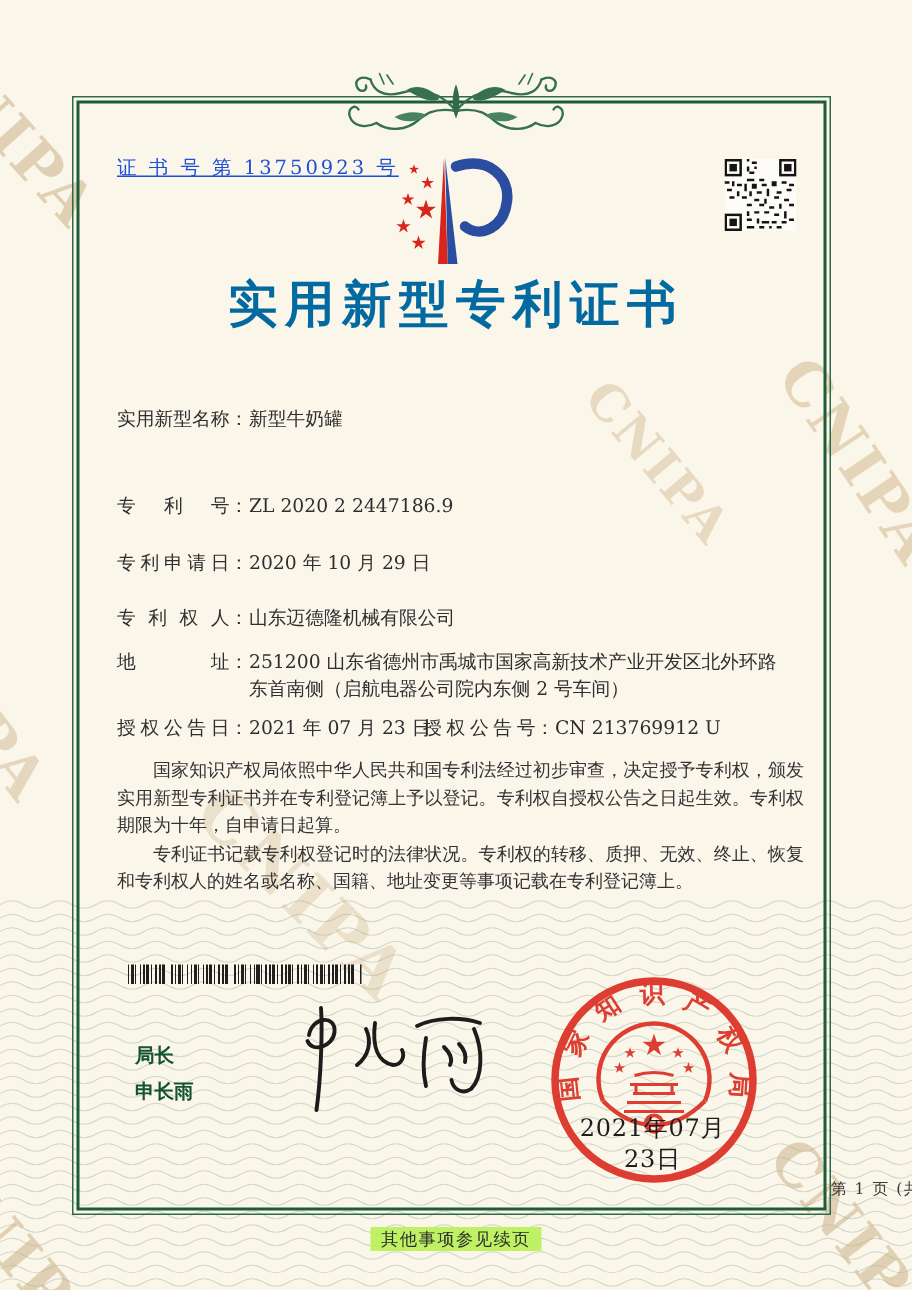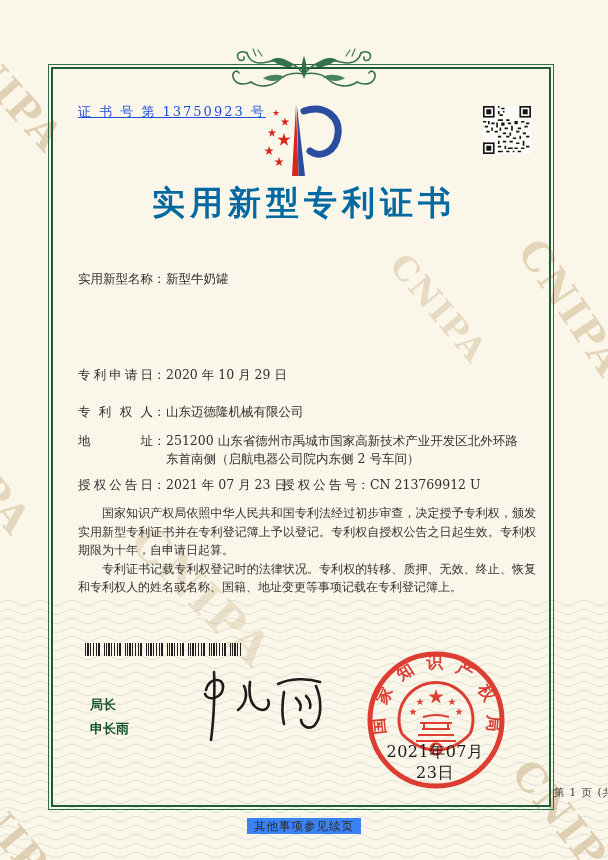--- a/index.html
+++ b/index.html
@@ -49,21 +49,21 @@
   .sig-block{position:absolute;left:90px;top:693px;z-index:3;font-family:"DejaVu Sans","Liberation Sans",sans-serif;
              font-size:13px;font-weight:700;color:#14532d;line-height:24px;}
   .signature{position:absolute;left:178px;top:658px;width:162px;height:92px;z-index:3;}
 
   .seal{position:absolute;left:366px;top:650px;width:140px;height:140px;z-index:3;opacity:.93;}
   .seal-date{position:absolute;left:378px;top:742px;width:114px;z-index:4;text-align:center;
              font-size:16px;letter-spacing:.5px;color:#1d1d1d;}
 
   .page-info{position:absolute;left:0;top:786px;width:608px;text-align:right;z-index:3;font-size:10.5px;color:#3a3a3a;letter-spacing:1px;padding-left:39px;}
   .cont-note{position:absolute;left:0;top:819px;width:608px;text-align:center;z-index:3;font-size:11.5px;color:#2c2c2c;letter-spacing:1px;}
-  .cont-note span{background:#3b82f6;padding:1px 7px;}
+  .cont-note span{background:#bef264;padding:1px 7px;}
 </style>
 </head>
 <body>
 
 <div class="page">
 
   <svg width="0" height="0" style="position:absolute" aria-hidden="true">
     <defs>
       <path id="star" d="M0,-1 L0.225,-0.31 L0.951,-0.309 L0.363,0.118 L0.588,0.809 L0,0.382 L-0.588,0.809 L-0.363,0.118 L-0.951,-0.309 L-0.225,-0.31 Z"></path>
       <path id="wv" fill="none" d="M0 5 Q8 0 16 5 T32 5 T48 5 T64 5 T80 5 T96 5 T112 5 T128 5 T144 5 T160 5 T176 5 T192 5 T208 5 T224 5 T240 5 T256 5 T272 5 T288 5 T304 5 T320 5 T336 5 T352 5 T368 5 T384 5 T400 5 T416 5 T432 5 T448 5 T464 5 T480 5 T496 5 T512 5 T528 5 T544 5 T560 5 T576 5 T592 5 T608 5"></path>
@@ -154,20 +154,23 @@
     <use href="#fp" x="22"></use>
     <use href="#fp" y="22"></use>
     <path fill="#141414" d="M9,0h1v1h-1z M11,1h2v1h-2z M9,3h1v2h-1z M12,3h1v1h-1z M10,5h2v1h-2z M9,8h3v1h-3z M14,8h2v1h-2z M0,9h2v1h-2z M3,9h1v2h-1z M5,10h2v1h-2z M8,10h1v3h-1z M11,10h2v2h-2z M15,10h2v1h-2z M19,9h2v2h-2z M23,9h2v1h-2z M26,10h2v1h-2z M1,12h2v1h-2z M5,13h1v2h-1z M10,13h1v2h-1z M13,13h2v1h-2z M17,12h1v3h-1z M21,13h2v1h-2z M25,12h2v1h-2z M2,15h2v1h-2z M7,15h2v1h-2z M12,16h2v1h-2z M16,16h1v2h-1z M20,15h2v1h-2z M24,16h2v1h-2z M9,18h2v1h-2z M14,18h2v1h-2z M18,19h2v1h-2z M22,18h1v2h-1z M26,18h2v1h-2z M9,21h1v2h-1z M12,21h2v1h-2z M16,21h2v1h-2z M20,22h2v1h-2z M24,21h1v3h-1z M9,24h2v1h-2z M13,24h1v2h-1z M15,25h3v1h-3z M19,25h2v1h-2z M23,25h2v1h-2z M26,24h2v1h-2z M9,27h3v1h-3z M14,27h2v1h-2z M18,27h1v1h-1z M21,27h2v1h-2z"></path>
   </svg>
 
   <div class="title">实用新型专利证书</div>
 
   <div class="field-row" style="top:270px">
     <span class="f-label">实用新型名称</span><span class="f-colon">：</span><span class="f-value">新型牛奶罐</span>
   </div>
+  <div class="field-row" style="top:328px">
+    <span class="f-label">专利号</span><span class="f-colon">：</span><span class="f-value">ZL 2020 2 2447186.9</span>
+  </div>
   <div class="field-row" style="top:366px">
     <span class="f-label">专利申请日</span><span class="f-colon">：</span><span class="f-value">2020 年 10 月 29 日</span>
   </div>
   <div class="field-row" style="top:403px">
     <span class="f-label">专利权人</span><span class="f-colon">：</span><span class="f-value">山东迈德隆机械有限公司</span>
   </div>
   <div class="field-row" style="top:432px">
     <span class="f-label">地址</span><span class="f-colon">：</span><span class="f-value f-wrap">251200 山东省德州市禹城市国家高新技术产业开发区北外环路东首南侧（启航电器公司院内东侧 2 号车间）</span>
   </div>
   <div class="field-row" style="top:476px">

